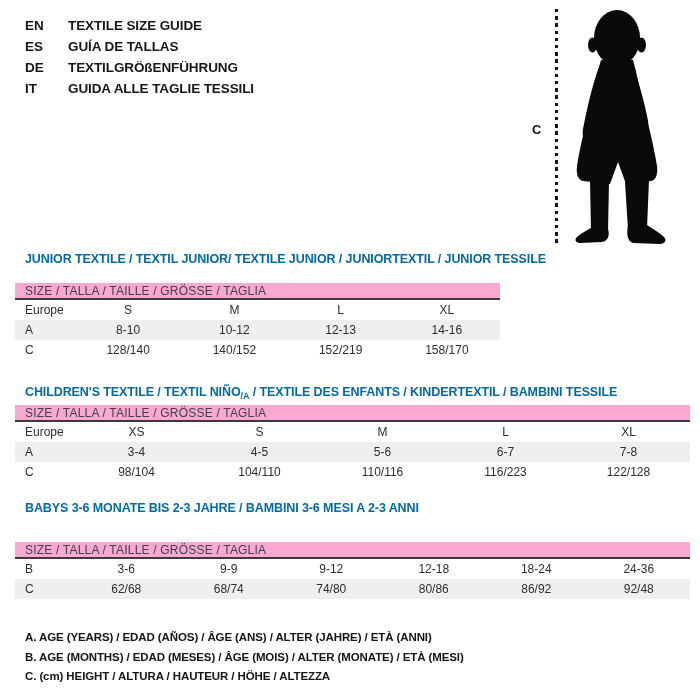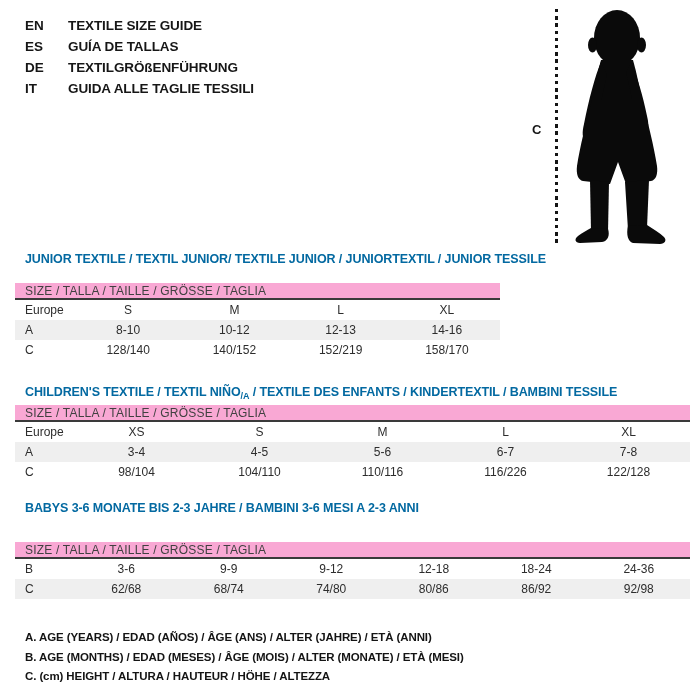--- a/index.html
+++ b/index.html
@@ -129,21 +129,21 @@
       <span class="cell">4-5</span>
       <span class="cell">5-6</span>
       <span class="cell">6-7</span>
       <span class="cell">7-8</span>
     </div>
     <div class="t-row">
       <span class="cell-label">C</span>
       <span class="cell">98/104</span>
       <span class="cell">104/110</span>
       <span class="cell">110/116</span>
-      <span class="cell">116/226</span>
+      <span class="cell">116/223</span>
       <span class="cell">122/128</span>
     </div>
   </div>
 
   <div class="sec-title" style="top:498px;">
     <div>BABYS 3-6 MONATE BIS 2-3 JAHRE / BAMBINI 3-6 MESI A 2-3 ANNI</div>
   </div>
   <div class="s-table t3">
     <div class="size-bar">SIZE / TALLA / TAILLE / GRÖSSE / TAGLIA</div>
     <div class="t-row">
@@ -155,21 +155,21 @@
       <span class="cell">18-24</span>
       <span class="cell">24-36</span>
     </div>
     <div class="t-row striped">
       <span class="cell-label">C</span>
       <span class="cell">62/68</span>
       <span class="cell">68/74</span>
       <span class="cell">74/80</span>
       <span class="cell">80/86</span>
       <span class="cell">86/92</span>
-      <span class="cell">92/98</span>
+      <span class="cell">92/48</span>
     </div>
   </div>
 
   <div class="footnotes">
     <div class="footnote">A. AGE (YEARS) / EDAD (AÑOS) / ÂGE (ANS) / ALTER (JAHRE) / ETÀ (ANNI)</div>
     <div class="footnote">B. AGE (MONTHS) / EDAD (MESES) / ÂGE (MOIS) / ALTER (MONATE) / ETÀ (MESI)</div>
     <div class="footnote">C. (cm) HEIGHT / ALTURA / HAUTEUR / HÖHE / ALTEZZA</div>
   </div>
 
 </div>

